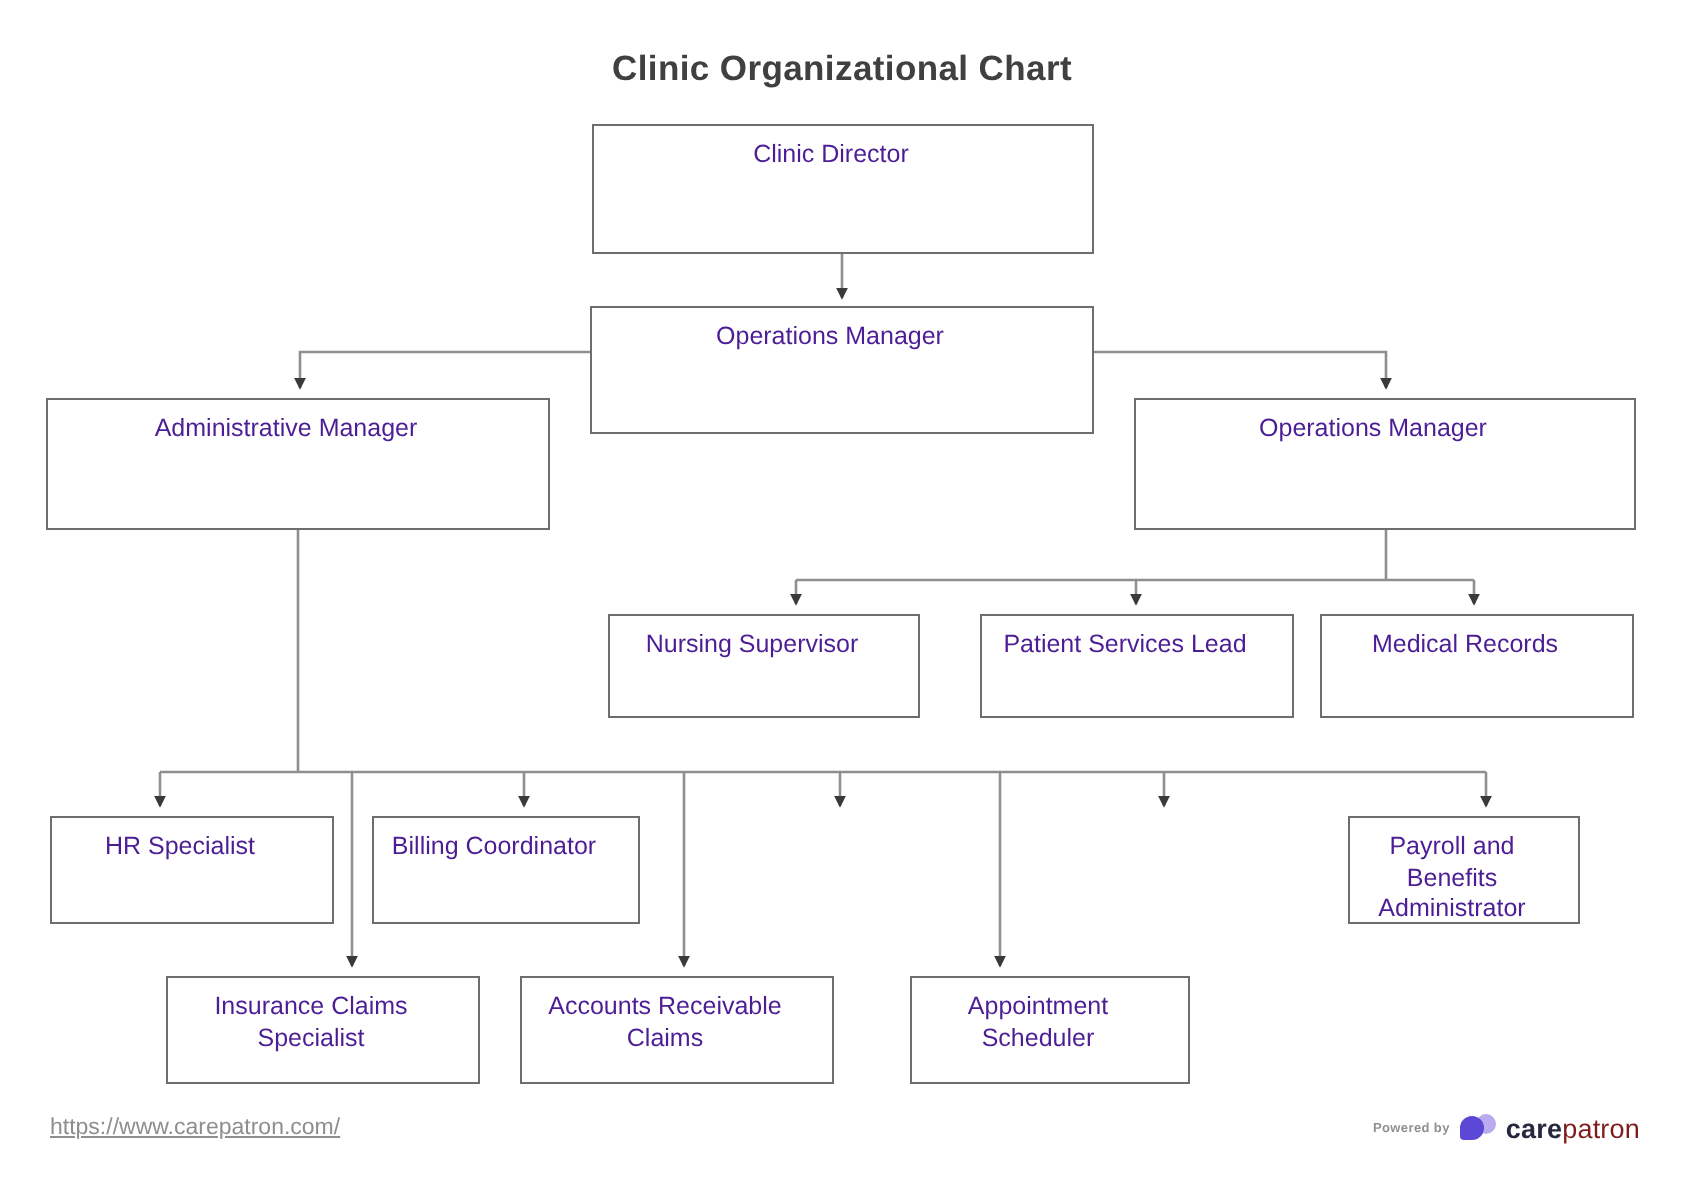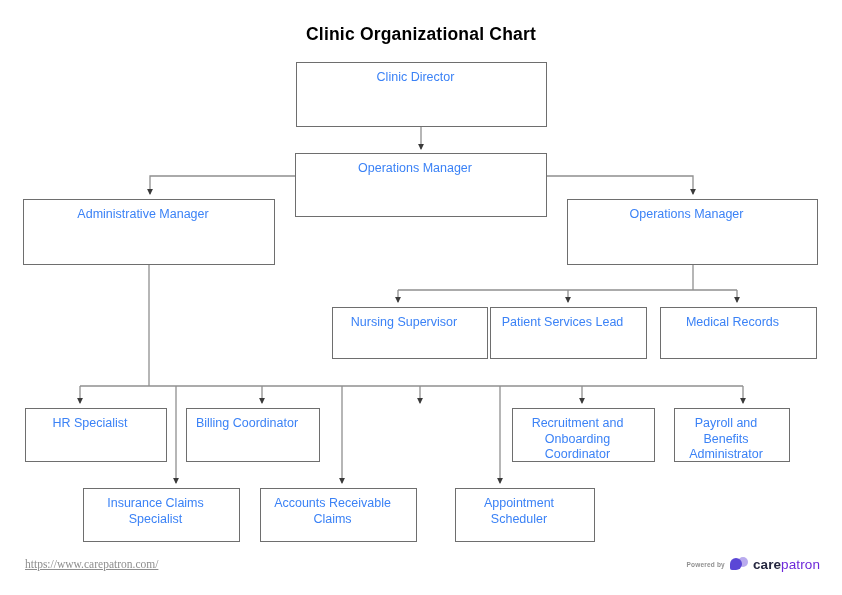--- a/index.html
+++ b/index.html
@@ -7,40 +7,39 @@
     position:relative;
     width:842px;height:595px;
     background:#ffffff;
     font-family:"Liberation Sans", sans-serif;
     overflow:hidden;
   }
   .title{
     position:absolute;left:0;top:24px;width:842px;
     text-align:center;
     font-size:17.5px;font-weight:bold;
-    color:#000000;
+    color:#404040;
     letter-spacing:.2px;
   }
   svg.wires{position:absolute;left:0;top:0;width:842px;height:595px;}
   .node{
     position:absolute;
     box-sizing:border-box;
     background:#ffffff;
     border:1px solid #6e6e6e;
     text-align:center;
     padding:7px 18px 0 6px;
     font-size:12.5px;
-    color:#3b82f6;
+    color:#4c1d95;
     line-height:1.25;
   }
   .footer-link{
     position:absolute;left:25px;top:558px;
     font-size:11.5px;color:#8e8e8e;
     text-decoration:underline;
-    font-family:Liberation Serif, serif;
   }
   .powered{
     position:absolute;right:22px;top:557px;
     display:flex;align-items:center;gap:5px;
   }
   .powered-label{
     font-size:6.5px;font-weight:600;color:#909090;
     letter-spacing:.2px;
   }
   .logo-mark{position:relative;width:18px;height:15px;display:inline-block;}
@@ -50,21 +49,21 @@
     background:#b9abee;
   }
   .blob-dark{
     position:absolute;left:0;top:1px;
     width:12px;height:12px;
     background:#5b47d6;
     border-radius:50% 50% 50% 2px;
   }
   .brand{font-size:13.5px;color:#262840;letter-spacing:.1px;}
   .brand .b{font-weight:bold;}
-  .brand .l{font-weight:400;color:#6d28d9;}
+  .brand .l{font-weight:400;color:#7f1d1d;}
 </style>
 </head>
 <body>
 
 <div class="page">
 
   <div class="title">Clinic Organizational Chart</div>
 
   <svg class="wires" viewBox="0 0 842 595">
     <defs>
@@ -95,32 +94,31 @@
   </svg>
 
   <div class="node" style="left:296px;top:62px;width:251px;height:65px">Clinic Director</div>
 
   <div class="node" style="left:295px;top:153px;width:252px;height:64px">Operations Manager</div>
 
   <div class="node" style="left:23px;top:199px;width:252px;height:66px">Administrative Manager</div>
 
   <div class="node" style="left:567px;top:199px;width:251px;height:66px">Operations Manager</div>
 
-  <div class="node" style="left:332px;top:307px;width:156px;height:52px">Nursing Supervisor</div>
+  <div class="node" style="left:304px;top:307px;width:156px;height:52px">Nursing Supervisor</div>
 
   <div class="node" style="left:660px;top:307px;width:157px;height:52px">Medical Records</div>
 
   <div class="node" style="left:490px;top:307px;width:157px;height:52px">Patient Services Lead</div>
 
   <div class="node" style="left:25px;top:408px;width:142px;height:54px">HR Specialist</div>
 
   <div class="node" style="left:186px;top:408px;width:134px;height:54px">Billing Coordinator</div>
 
 
-  <div class="node" style="left:512px;top:408px;width:143px;height:54px">Recruitment and Onboarding Coordinator</div>
 
   <div class="node" style="left:674px;top:408px;width:116px;height:54px">Payroll and Benefits Administrator</div>
 
   <div class="node" style="left:83px;top:488px;width:157px;height:54px">Insurance Claims Specialist</div>
 
   <div class="node" style="left:260px;top:488px;width:157px;height:54px">Accounts Receivable Claims</div>
 
   <div class="node" style="left:455px;top:488px;width:140px;height:54px">Appointment Scheduler</div>
 
   <a class="footer-link" href="#">https://www.carepatron.com/</a>

